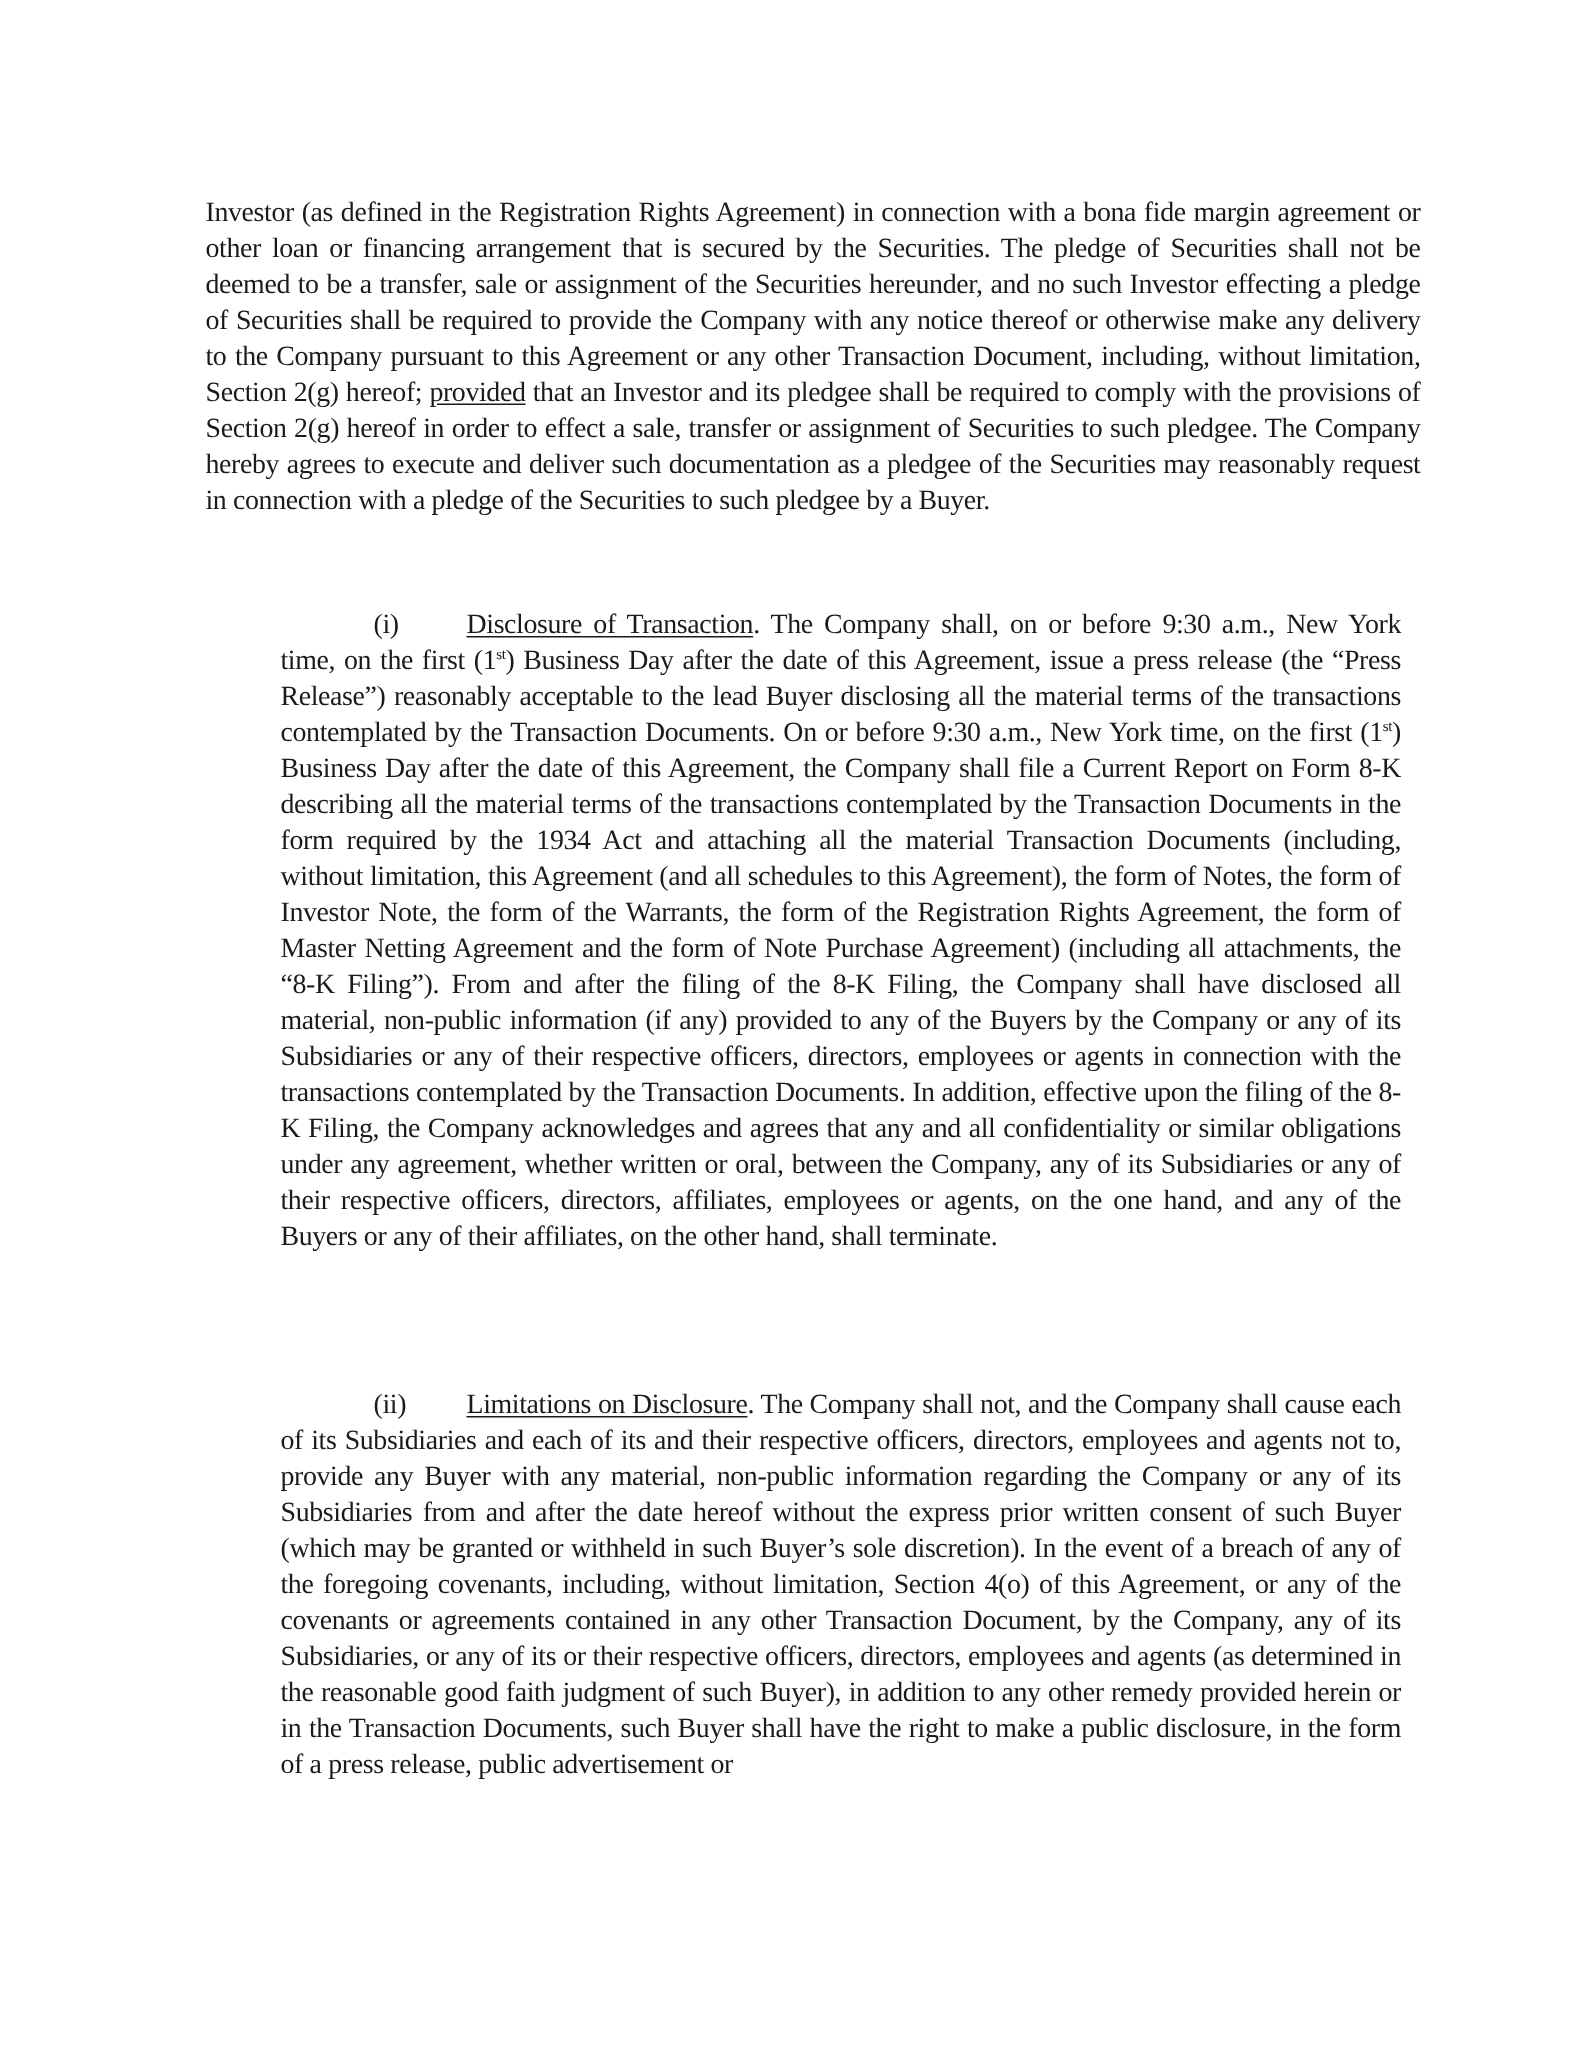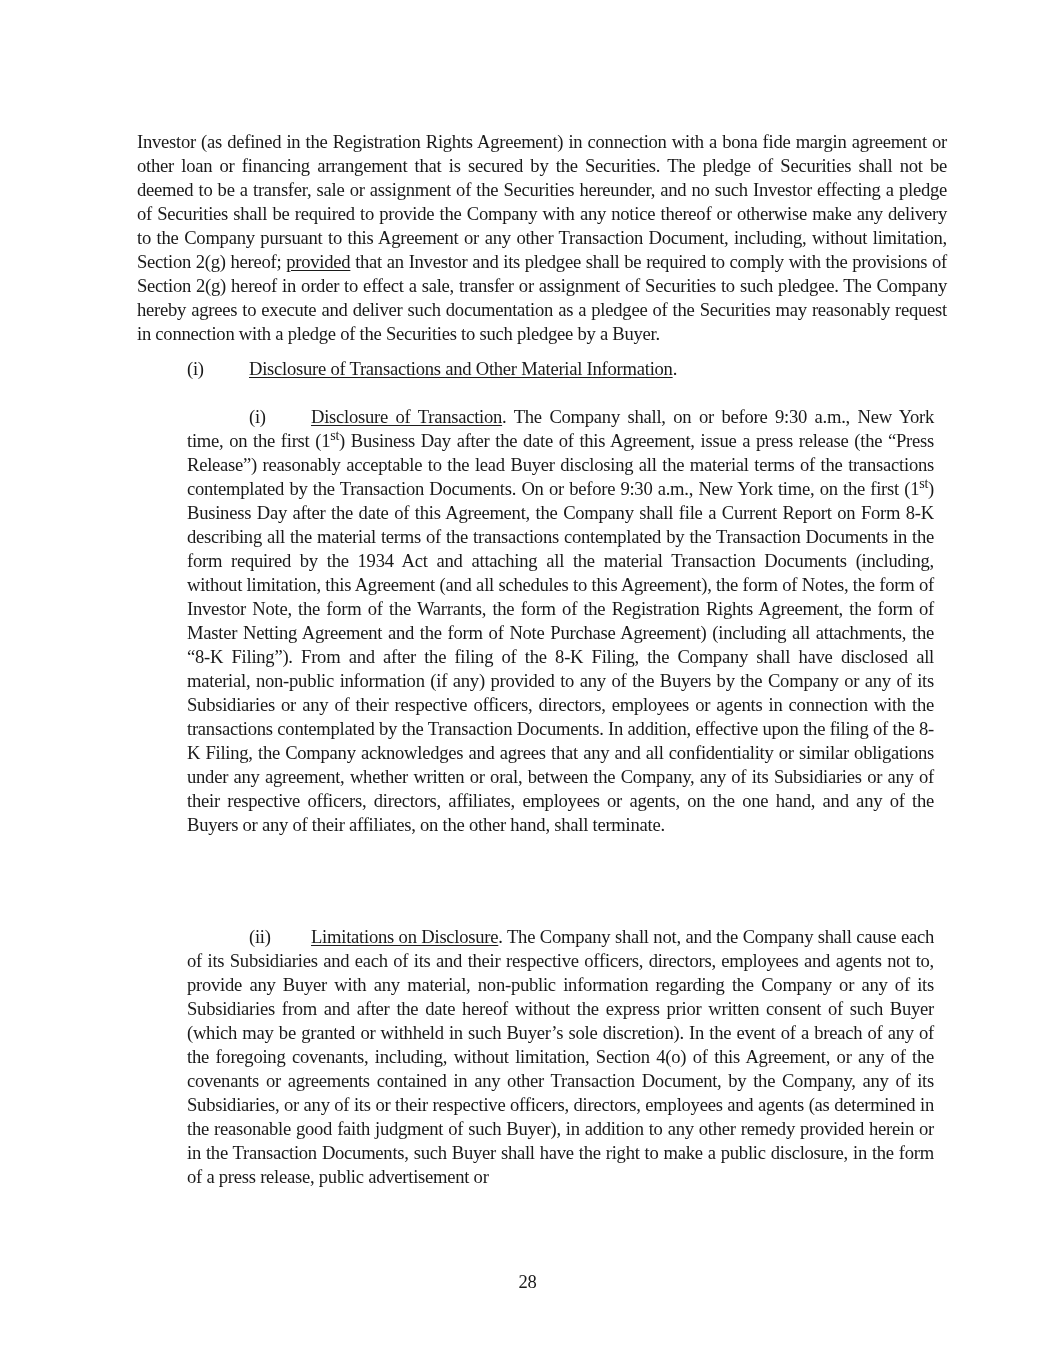--- a/index.html
+++ b/index.html
@@ -14,31 +14,29 @@
   }
   .para { position: absolute; text-align: justify; text-align-last: left; }
   .p1 { left: 137px; top: 130px; width: 810px; }
   .heading { position: absolute; left: 187px; top: 357px; width: 750px; }
   .heading .num { display: inline-block; width: 62px; }
   .p2 { left: 187px; top: 405px; width: 747px; }
   .p3 { left: 187px; top: 925px; width: 747px; }
   .indent { display: inline-block; width: 62px; }
   .lead { display: inline-block; width: 62px; }
   .u { text-decoration: underline; text-underline-offset: 2px; }
-  sup { font-size: 14px; line-height: 0; vertical-align: 7px; margin-top: 36px; }
+  sup { font-size: 10px; line-height: 0; vertical-align: 7px; margin-top: 36px; }
   .pagenum { position: absolute; left: 0; width: 1055px; top: 1270px; text-align: center; }
 </style>
 </head>
 <body>
 
 <div class="page">
 
   <div class="para p1"><span>Investor (as defined in the Registration Rights Agreement) in connection with a bona fide margin agreement or other loan or financing arrangement that is secured by the Securities.  The pledge of Securities shall not be deemed to be a transfer, sale or assignment of the Securities hereunder, and no such Investor effecting a pledge of Securities shall be required to provide the Company with any notice thereof or otherwise make any delivery to the Company pursuant to this Agreement or any other Transaction Document, including, without limitation, Section 2(g) hereof; </span><span class="u">provided</span><span> that an Investor and its pledgee shall be required to comply with the provisions of Section 2(g) hereof in order to effect a sale, transfer or assignment of Securities to such pledgee.  The Company hereby agrees to execute and deliver such documentation as a pledgee of the Securities may reasonably request in connection with a pledge of the Securities to such pledgee by a Buyer.</span></div>
 
-  <div class="heading"><span class="num">(i)</span><span class="u">Disclosure of Transactions and Other Material Information</span><span>.</span></div>
 
   <div class="para p2"><span class="indent"></span><span class="lead">(i)</span><span class="u">Disclosure of Transaction</span><span>.  The Company shall, on or before 9:30 a.m., New York time, on the first (1</span><sup>st</sup><span>) Business Day after the date of this Agreement, issue a press release (the “Press Release”) reasonably acceptable to the lead Buyer disclosing all the material terms of the transactions contemplated by the Transaction Documents.  On or before 9:30 a.m., New York time, on the first (1</span><sup>st</sup><span>) Business Day after the date of this Agreement, the Company shall file a Current Report on Form 8-K describing all the material terms of the transactions contemplated by the Transaction Documents in the form required by the 1934 Act and attaching all the material Transaction Documents (including, without limitation, this Agreement (and all schedules to this Agreement), the form of Notes, the form of Investor Note, the form of the Warrants, the form of the Registration Rights Agreement, the form of Master Netting Agreement and the form of Note Purchase Agreement) (including all attachments, the “8-K Filing”).  From and after the filing of the 8-K Filing, the Company shall have disclosed all material, non-public information (if any) provided to any of the Buyers by the Company or any of its Subsidiaries or any of their respective officers, directors, employees or agents in connection with the transactions contemplated by the Transaction Documents.  In addition, effective upon the filing of the 8-K Filing, the Company acknowledges and agrees that any and all confidentiality or similar obligations under any agreement, whether written or oral, between the Company, any of its Subsidiaries or any of their respective officers, directors, affiliates, employees or agents, on the one hand, and any of the Buyers or any of their affiliates, on the other hand, shall terminate.</span></div>
 
   <div class="para p3"><span class="indent"></span><span class="lead">(ii)</span><span class="u">Limitations on Disclosure</span><span>.  The Company shall not, and the Company shall cause each of its Subsidiaries and each of its and their respective officers, directors, employees and agents not to, provide any Buyer with any material, non-public information regarding the Company or any of its Subsidiaries from and after the date hereof without the express prior written consent of such Buyer (which may be granted or withheld in such Buyer’s sole discretion).  In the event of a breach of any of the foregoing covenants, including, without limitation, Section 4(o) of this Agreement, or any of the covenants or agreements contained in any other Transaction Document, by the Company, any of its Subsidiaries, or any of its or their respective officers, directors, employees and agents (as determined in the reasonable good faith judgment of such Buyer), in addition to any other remedy provided herein or in the Transaction Documents, such Buyer shall have the right to make a public disclosure, in the form of a press release, public advertisement or</span></div>
 
-  <div class="pagenum">28</div>
 
 </div>
 
 </body></html>

